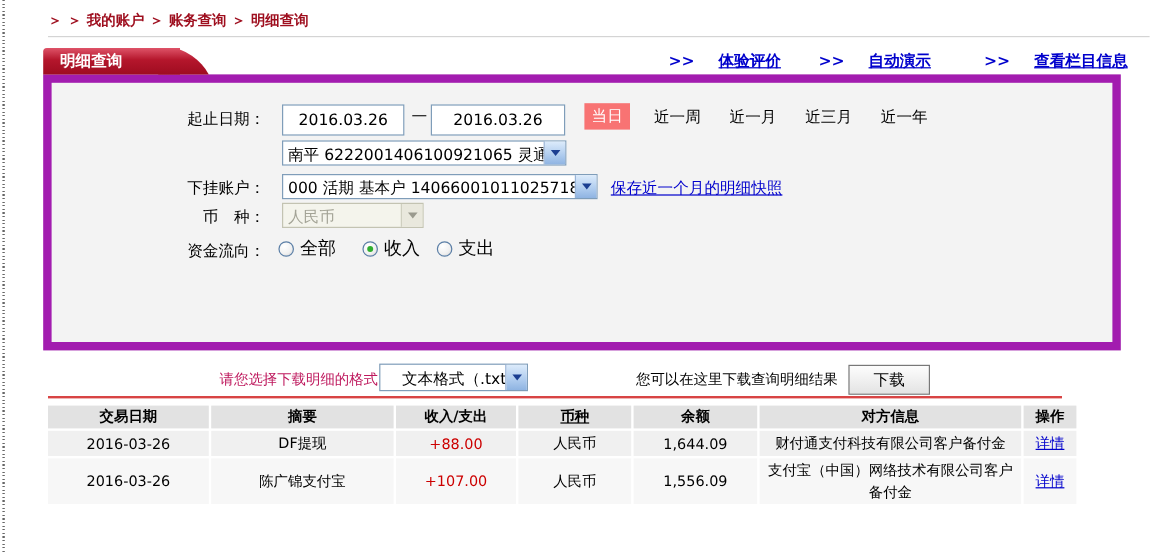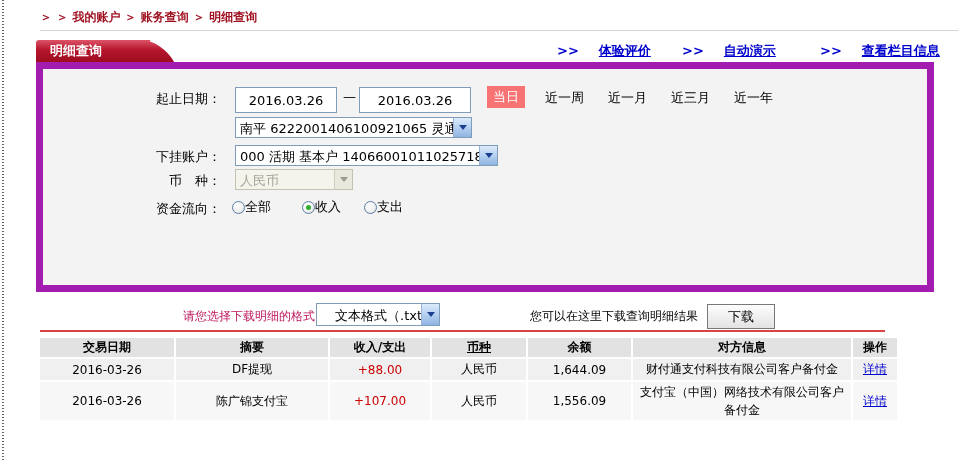--- a/index.html
+++ b/index.html
@@ -38,21 +38,21 @@
   .sel.dis{border-color:#c3c3b2;background:#f4f4ec;cursor:default;}
   .sel.dis .sel-text{color:#a3a396;}
   .sel.dis .sel-arrow{background:#e9e8dd;border-left:1px solid #cfcfc0;}
   .sel.dis .tri{border-top-color:#9a9a8e;}
   .snap{position:absolute;font-size:13px;color:#0000cc;text-decoration:underline;white-space:nowrap;cursor:pointer;}
   
   .radio-opt{position:absolute;display:flex;align-items:center;cursor:pointer;}
   .radio{width:13px;height:13px;border:1px solid #5a7ea6;border-radius:50%;box-sizing:border-box;
     background:radial-gradient(circle at 35% 30%,#ffffff 0%,#f0f0f0 60%,#cfcfcf 100%);position:relative;}
   .radio.sel-dot::after{content:'';position:absolute;left:3px;top:3px;width:5px;height:5px;border-radius:50%;background:#2fae2f;}
-  .radio-opt .rlabel{font-size:13px;margin-left:0;}
+  .radio-opt .rlabel{font-size:15px;margin-left:5px;}
   
   .query-btn{position:absolute;left:402px;top:169px;width:72px;height:27px;border:1px solid #2f7cb5;border-radius:4px;
     background:linear-gradient(180deg,#f3f8da 0%,#cdeab6 28%,#55bde4 72%,#2da0d4 100%);
     font-size:14px;font-weight:bold;color:#000;display:flex;align-items:center;justify-content:center;
     box-shadow:0 1px 2px rgba(0,0,0,.3);cursor:pointer;font-family:"DejaVu Sans",sans-serif;}
   
   .dl-label{left:183px;top:308px;font-size:12px;color:#be185d;white-space:nowrap;}
   .dl-hint{left:530px;top:308px;font-size:12px;color:#000;white-space:nowrap;}
   .dl-btn{left:707px;top:304px;width:66px;height:23px;border:1px solid #787878;
     background:linear-gradient(180deg,#fdfdfd,#e3e3e3);font-size:13px;display:flex;align-items:center;justify-content:center;cursor:pointer;}
@@ -110,20 +110,21 @@
         </span>
     </div>
 
     <span class="flabel" style="top:79px;">下挂账户：</span>
     <div class="sel" style="left:192px;top:76px;width:263px;">
       <span class="sel-text">000 活期 基本户 1406600101102571848</span>
       <span class="sel-arrow">
           <i class="tri"></i>
         </span>
     </div>
+    <a class="snap" style="left:466px;top:79px;">保存近一个月的明细快照</a>
 
     <span class="flabel" style="top:103px;">币　种：</span>
     <div class="sel dis" style="left:192px;top:100px;width:118px;">
       <span class="sel-text">人民币</span>
       <span class="sel-arrow">
           <i class="tri"></i>
         </span>
     </div>
 
     <span class="flabel" style="top:131px;">资金流向：</span>

